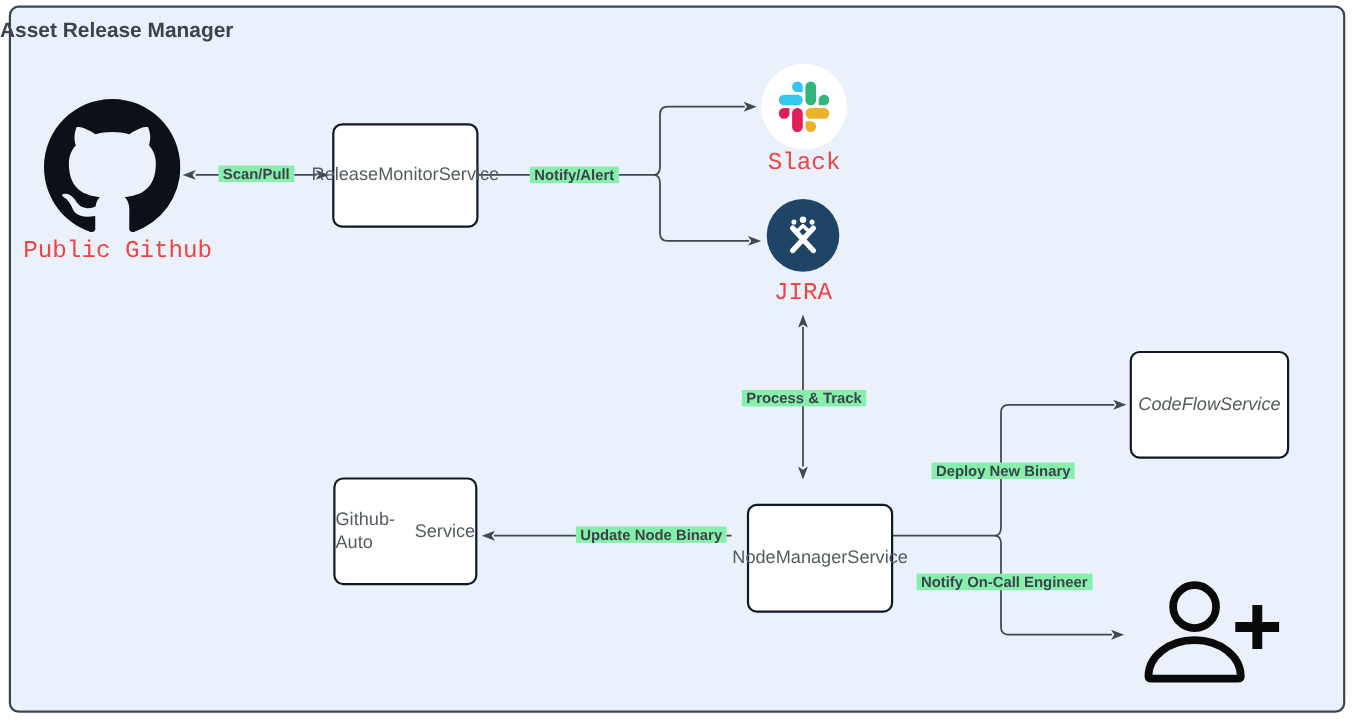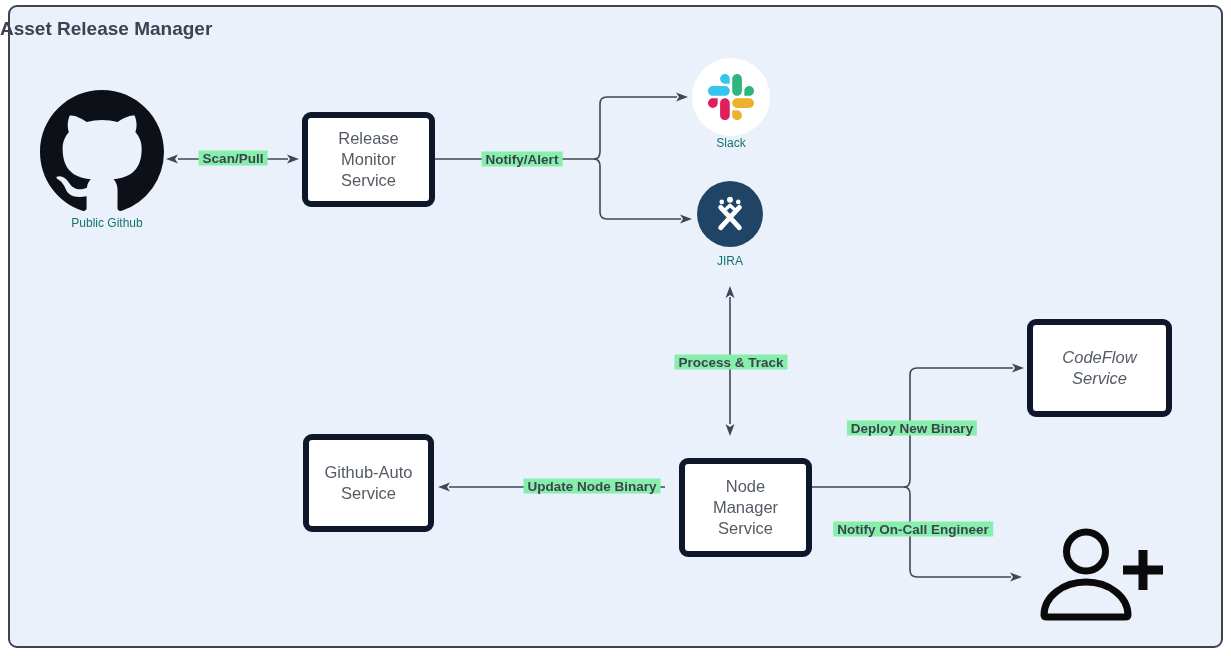--- a/index.html
+++ b/index.html
@@ -14,33 +14,33 @@
   }
   .title {
     position:absolute; left:0; top:18px; width:1200px; text-align:left;
     font-size:19px; font-weight:bold; color:#3c4250; z-index:3;
   }
   .edges { position:absolute; left:0; top:0; z-index:1; }
   .edges path { fill:none; stroke:#3e4856; stroke-width:1.6px; }
   .edges path.head { fill:#3e4856; stroke:none; }
   .box {
     position:absolute; box-sizing:border-box; background:#ffffff;
-    border:6px solid #0f172a; border-radius:9px; z-index:2;
-    display:flex; flex-direction:column; align-items:center; justify-content:center;
-    font-size:16.5px; line-height:21px; color:#545b64; text-align:right;
+    border:2px solid #0f172a; border-radius:9px; z-index:2;
+    display:flex; flex-direction:row; align-items:center; justify-content:center;
+    font-size:16.5px; line-height:21px; color:#545b64; text-align:left;
   }
   .edge-label {
     position:absolute; transform:translate(-50%,-50%); z-index:2;
     background:#86efac; padding:0 4px; white-space:nowrap;
     font-size:13.5px; font-weight:bold; color:#3d434d;
   }
   .icon-node { position:absolute; z-index:2; }
   .icon-label {
     position:absolute; transform:translateX(-50%); z-index:2;
-    font-size:12px; color:#0f766e; white-space:nowrap;
+    font-size:22px; color:#ef4444; white-space:nowrap;font-family:Liberation Mono, monospace;
   }
   .slack-circle {
     position:absolute; left:692px; top:58px; width:78px; height:78px;
     background:#ffffff; border-radius:50%; z-index:2;
     display:flex; align-items:center; justify-content:center;
   }
   .jira-circle {
     position:absolute; left:697px; top:181px; width:66px; height:66px;
     background:#1f4466; border-radius:50%; z-index:2;
     display:flex; align-items:center; justify-content:center;

